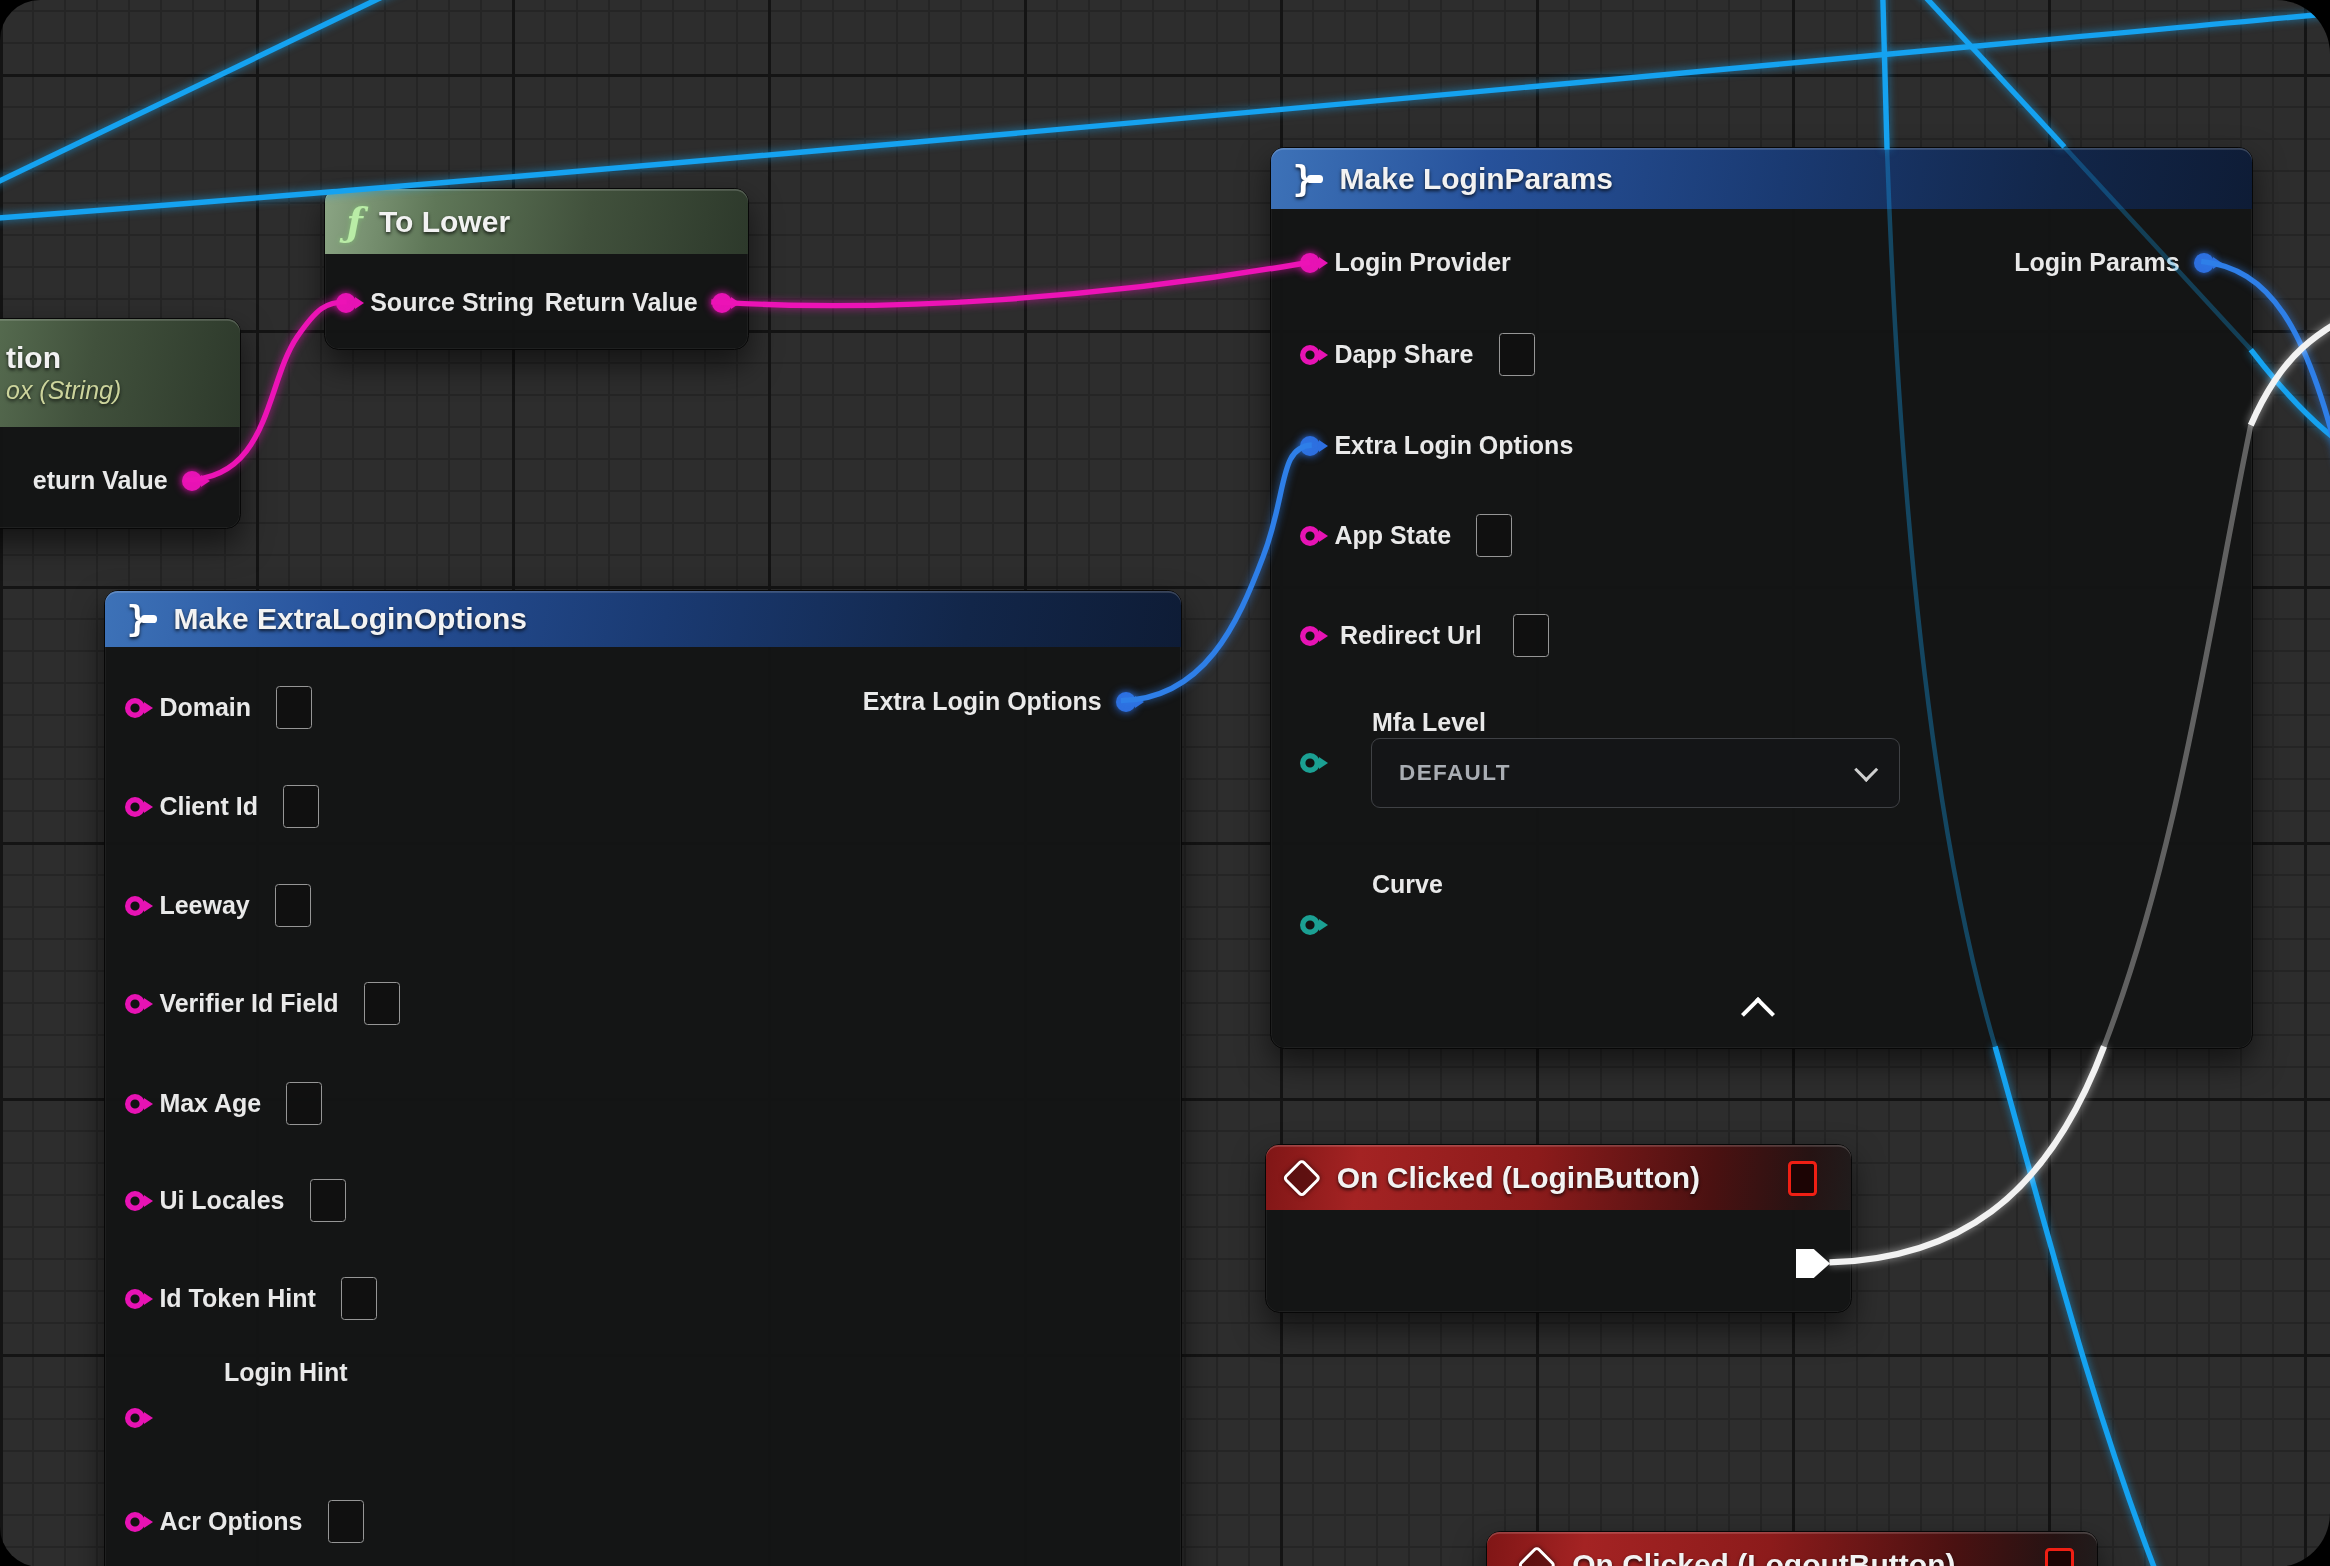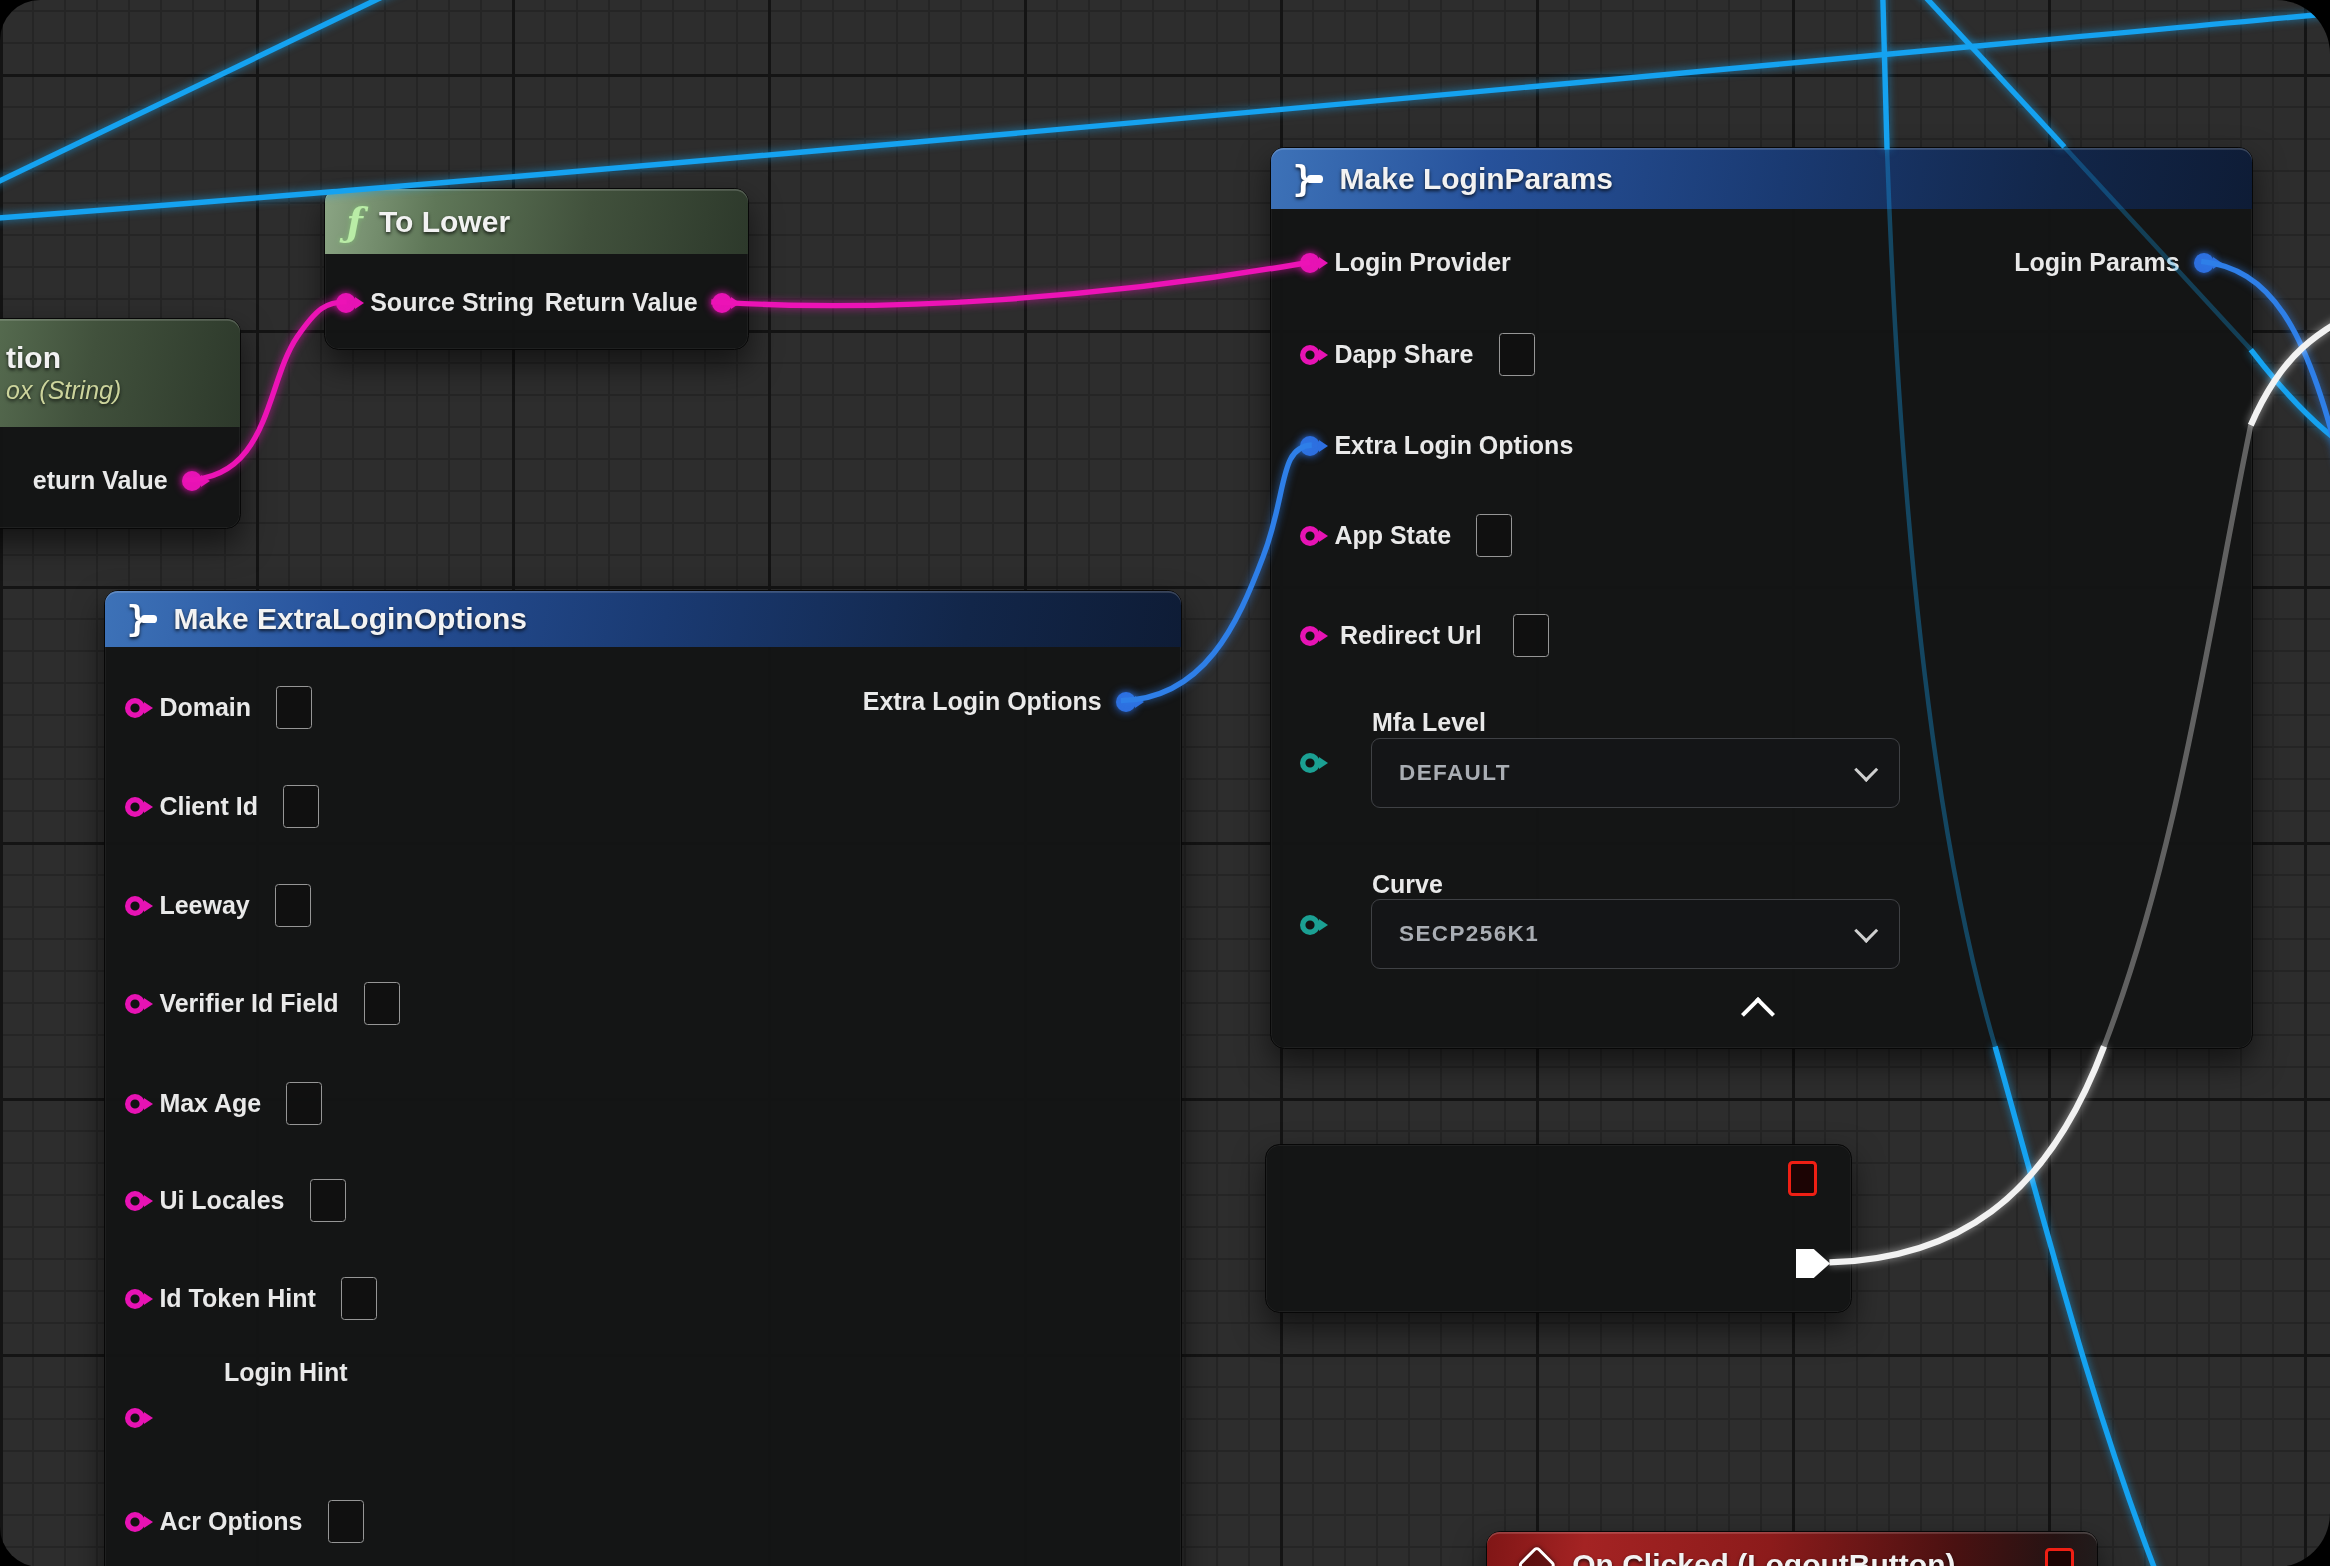--- a/index.html
+++ b/index.html
@@ -194,29 +194,29 @@
     </div>
     <div class="dd" style="left:100px;top:590px;width:473px;height:68px;">
       <span>DEFAULT</span>
       <span class="chev-down"></span>
     </div>
 
     <span class="sublabel" style="left:101px;top:722px;">Curve</span>
     <div class="prow" style="top:755px;left:29px;">
       <span class="pin hollow pc-teal"></span>
     </div>
-    <div class="dd" style="left:100px;top:751px;width:473px;height:68px;">
-      <span>SECP256K1</span>
-      <span class="chev-down"></span>
-    </div>
 
     <span class="chev-up" style="left:475px;top:854px;"></span>
   </div>
 
   <div class="node" style="left:1265px;top:1144px;width:585px;height:167px;">
+    <div class="hdr hdr-red" style="height:65px;gap:21.6px;">
+      <span class="event-icon"></span>
+      <span>On Clicked (LoginButton)</span>
+    </div>
     <span class="delegate-icon" style="left:522px;top:16px;"></span>
     <span class="execpin" style="left:530px;top:104px;"></span>
   </div>
 
   <div class="node" style="left:1486px;top:1531px;width:610px;height:144px;">
     <div class="hdr hdr-red" style="height:65px;gap:21.6px;padding-left:36px;">
       <span class="event-icon"></span>
       <span>On Clicked (LogoutButton)</span>
     </div>
     <span class="delegate-icon" style="left:558px;top:16px;"></span>

